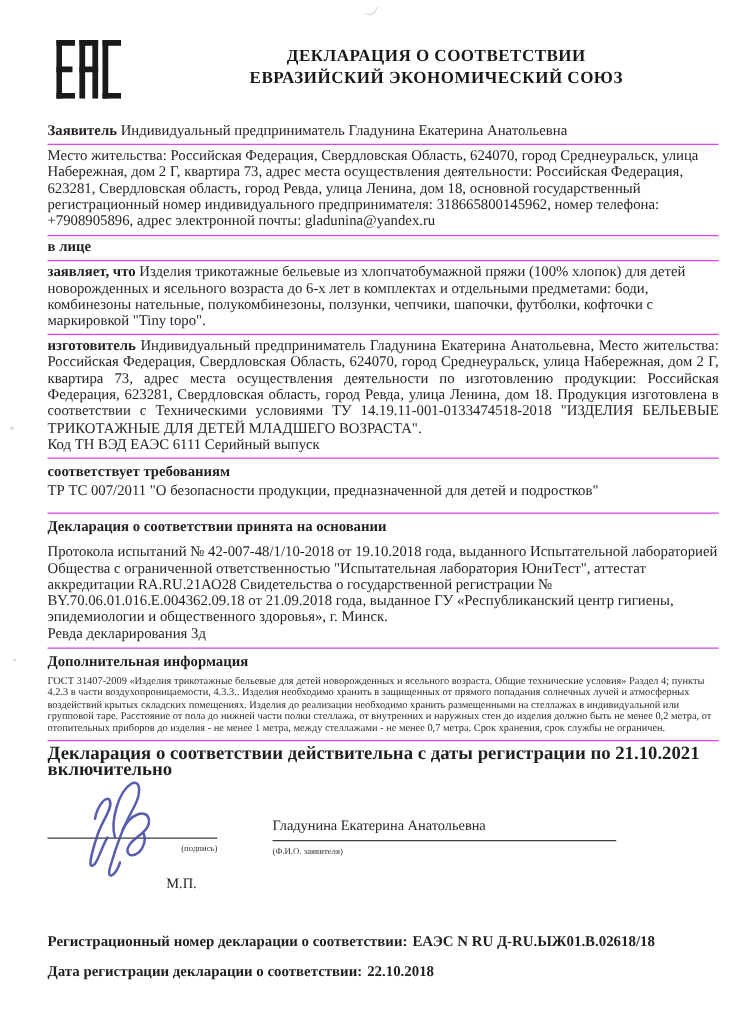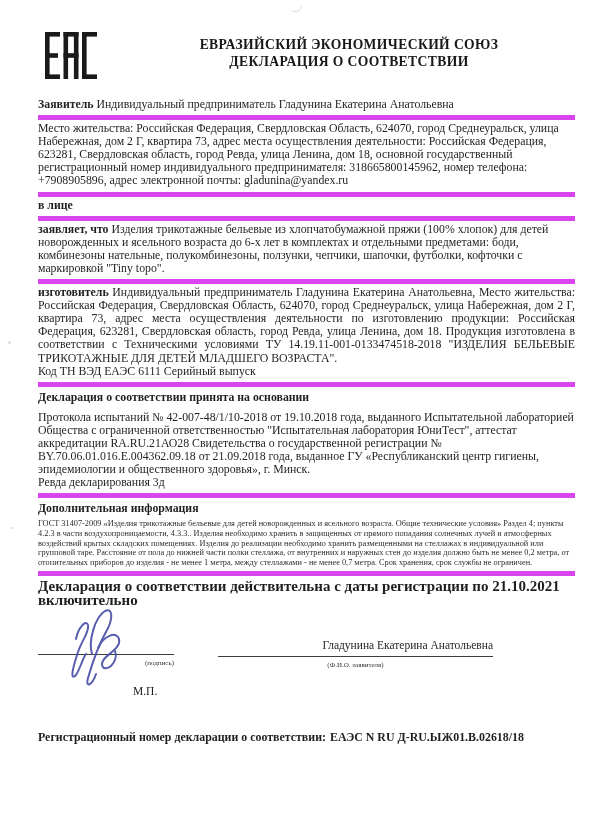--- a/index.html
+++ b/index.html
@@ -11,35 +11,35 @@
   }
   
   .artifact{position:absolute;background:#9a9a9a;opacity:.35;border-radius:50%;}
   .artifact.squiggle{width:7px;height:9px;background:none;border-right:1.5px solid #8a8a8a;border-bottom:1.5px solid #9a9a9a;border-radius:0 0 70% 0;transform:rotate(28deg);}
   
   .logo{position:absolute;left:45px;top:32px;}
   .titles{position:absolute;left:120px;right:22px;top:36px;text-align:center;
     font-weight:bold;font-size:13.6px;line-height:17px;letter-spacing:.4px;color:#181818;}
   
   .doc{position:absolute;left:38px;top:96px;width:537px;font-size:11.8px;line-height:13.1px;}
-  .sec{border-bottom:5px solid #d946ef;padding:2px 0 4px 0;}
+  .sec{border-bottom:1px solid #d946ef;padding:2px 0 4px 0;}
   .lbl{font-weight:bold;}
   .just{text-align:justify;}
   .heading{font-weight:bold;padding:2px 0 2px 0;}
   .gap-b{padding-bottom:7px;}
   .fine{font-size:8.3px;line-height:9.6px;color:#2d2d2d;padding-top:2px;}
   .validity{font-weight:bold;font-size:15px;padding:4px 0 2px 0;}
   
   .sigzone{position:relative;height:92px;margin-top:4px;}
   .sig-line-left{position:absolute;left:0px;top:41px;width:136px;border-bottom:1px solid #3d3d3d;}
   .sig-ink{position:absolute;left:24px;top:-6px;}
   .sig-caption{position:absolute;left:0px;top:44px;width:136px;text-align:right;font-size:7px;color:#333;}
-  .fio-name{position:absolute;left:180px;top:26px;width:275px;text-align:right;font-size:11.5px;}
+  .fio-name{position:absolute;left:180px;top:26px;width:275px;text-align:left;font-size:11.5px;}
   .sig-line-right{position:absolute;left:180px;top:43px;width:275px;border-bottom:1px solid #3d3d3d;}
-  .fio-caption{position:absolute;left:180px;top:46px;width:275px;text-align:center;font-size:7px;color:#333;}
+  .fio-caption{position:absolute;left:180px;top:46px;width:275px;text-align:left;font-size:7px;color:#333;}
   .stamp{position:absolute;left:47px;top:72px;font-size:11.5px;color:#222;margin-left:48px;}
   
   .footer{margin-top:26px;font-weight:bold;font-size:11.9px;}
   .footer .row{margin-bottom:11px;}
   .footer .v{margin-left:4px;}
 </style>
 </head>
 <body>
 
 <div class="page">
@@ -62,22 +62,22 @@
         <rect x="28.9" y="0" width="4.6" height="47"></rect>
         <rect x="18.5" y="21.2" width="15" height="4.6"></rect>
 
         <rect x="37" y="0" width="4.6" height="47"></rect>
         <rect x="37" y="0" width="15" height="4.6"></rect>
         <rect x="37" y="42.4" width="15" height="4.6"></rect>
       </g>
     </svg>
   </div>
   <div class="titles">
+    <div>ДЕКЛАРАЦИЯ О СООТВЕТСТВИИ</div>
     <div>ЕВРАЗИЙСКИЙ ЭКОНОМИЧЕСКИЙ СОЮЗ</div>
-    <div>ДЕКЛАРАЦИЯ О СООТВЕТСТВИИ</div>
   </div>
 
   <div class="doc">
 
     <div class="sec">
       <span class="lbl">Заявитель</span>
       <span>Индивидуальный предприниматель Гладунина Екатерина Анатольевна</span>
     </div>
 
     <div class="sec">
@@ -94,20 +94,24 @@
     </div>
 
     <div class="sec">
       <div class="just">
         <span class="lbl">изготовитель</span>
         <span>Индивидуальный предприниматель Гладунина Екатерина Анатольевна, Место жительства: Российская Федерация, Свердловская Область, 624070, город Среднеуральск, улица Набережная, дом 2 Г, квартира 73, адрес места осуществления деятельности по изготовлению продукции: Российская Федерация, 623281, Свердловская область, город Ревда, улица Ленина, дом 18. Продукция изготовлена в соответствии с Техническими условиями ТУ 14.19.11-001-0133474518-2018 "ИЗДЕЛИЯ БЕЛЬЕВЫЕ ТРИКОТАЖНЫЕ ДЛЯ ДЕТЕЙ МЛАДШЕГО ВОЗРАСТА".</span>
       </div>
       <div>Код ТН ВЭД ЕАЭС 6111 Серийный выпуск</div>
     </div>
 
+    <div class="sec">
+      <div class="heading">соответствует требованиям</div>
+      <div class="gap-b">ТР ТС 007/2011 "О безопасности продукции, предназначенной для детей и подростков"</div>
+    </div>
 
     <div class="sec">
       <div class="heading gap-b">Декларация о соответствии принята на основании</div>
       <div>Протокола испытаний № 42-007-48/1/10-2018 от 19.10.2018 года, выданного Испытательной лабораторией Общества с ограниченной ответственностью "Испытательная лаборатория ЮниТест", аттестат аккредитации RA.RU.21АО28 Свидетельства о государственной регистрации № BY.70.06.01.016.Е.004362.09.18 от 21.09.2018 года, выданное ГУ «Республиканский центр гигиены, эпидемиологии и общественного здоровья», г. Минск.</div>
       <div>Ревда декларирования 3д</div>
     </div>
 
     <div class="sec">
       <div class="heading">Дополнительная информация</div>
       <div class="fine">ГОСТ 31407-2009 «Изделия трикотажные бельевые для детей новорожденных и ясельного возраста. Общие технические условия» Раздел 4; пункты 4.2.3 в части воздухопроницаемости, 4.3.3.. Изделия необходимо хранить в защищенных от прямого попадания солнечных лучей и атмосферных воздействий крытых складских помещениях. Изделия до реализации необходимо хранить размещенными на стеллажах в индивидуальной или групповой таре. Расстояние от пола до нижней части полки стеллажа, от внутренних и наружных стен до изделия должно быть не менее 0,2 метра, от отопительных приборов до изделия - не менее 1 метра, между стеллажами - не менее 0,7 метра. Срок хранения, срок службы не ограничен.</div>
@@ -130,16 +134,19 @@
       <div class="fio-name">Гладунина Екатерина Анатольевна</div>
       <div class="sig-line-right"></div>
       <div class="fio-caption">(Ф.И.О. заявителя)</div>
       <div class="stamp">М.П.</div>
     </div>
 
     <div class="footer">
       <div class="row">
         <span>Регистрационный номер декларации о соответствии:</span><span class="v">ЕАЭС N RU Д-RU.ЫЖ01.В.02618/18</span>
       </div>
+      <div class="row">
+        <span>Дата регистрации декларации о соответствии:</span><span class="v">22.10.2018</span>
+      </div>
     </div>
 
   </div>
 </div>
 
 </body></html>

